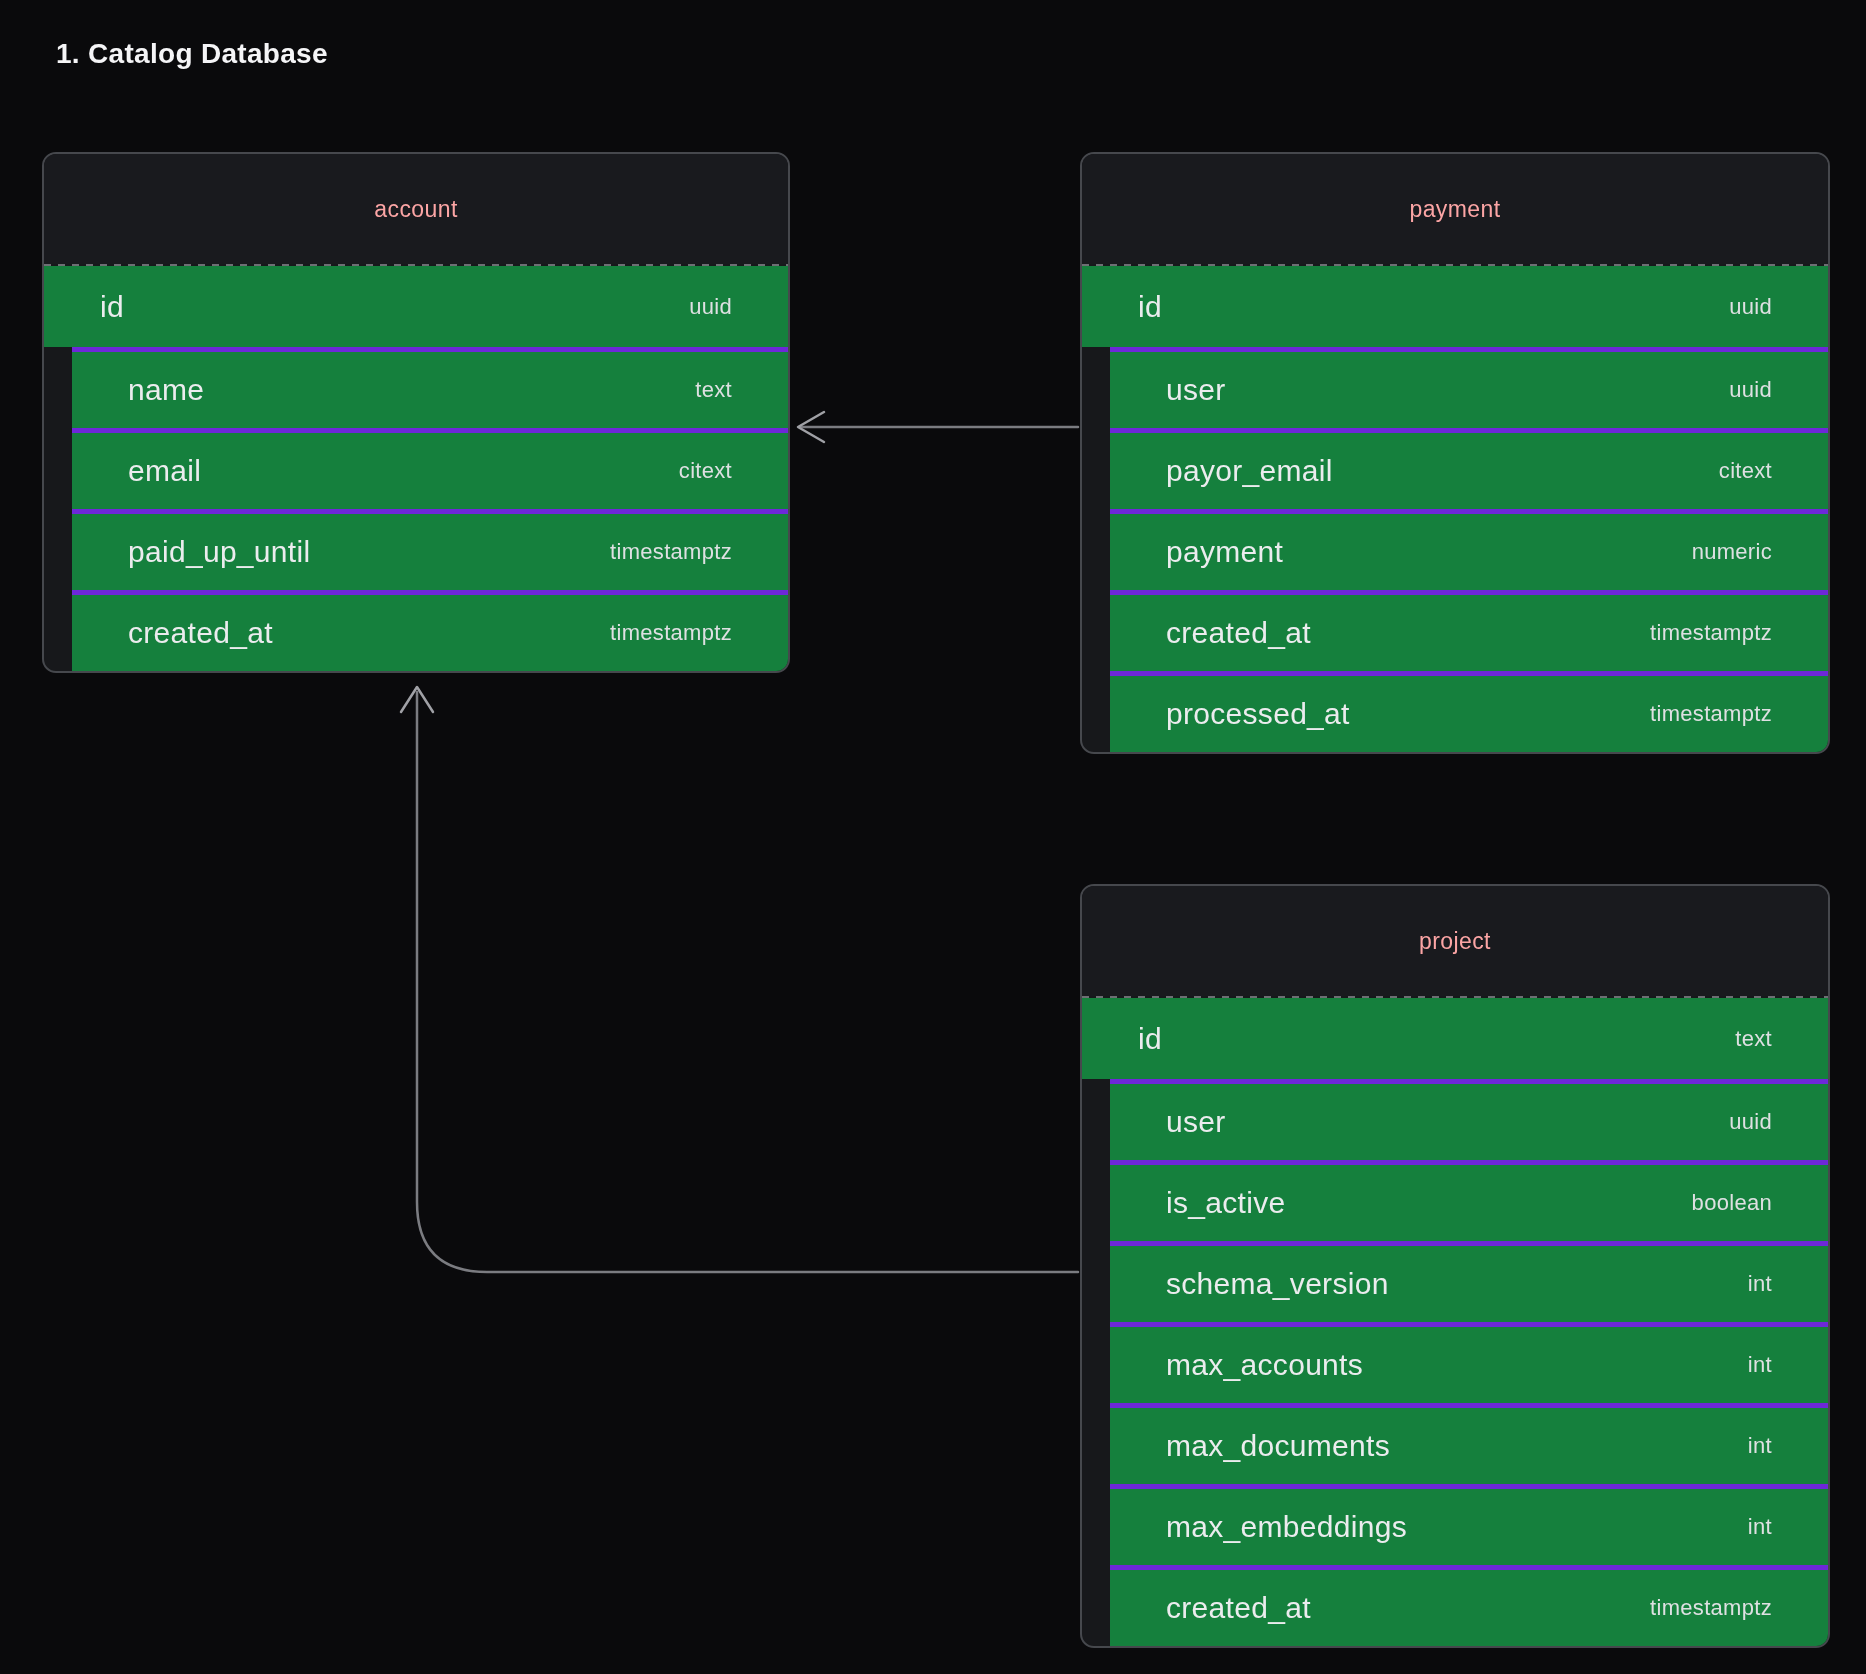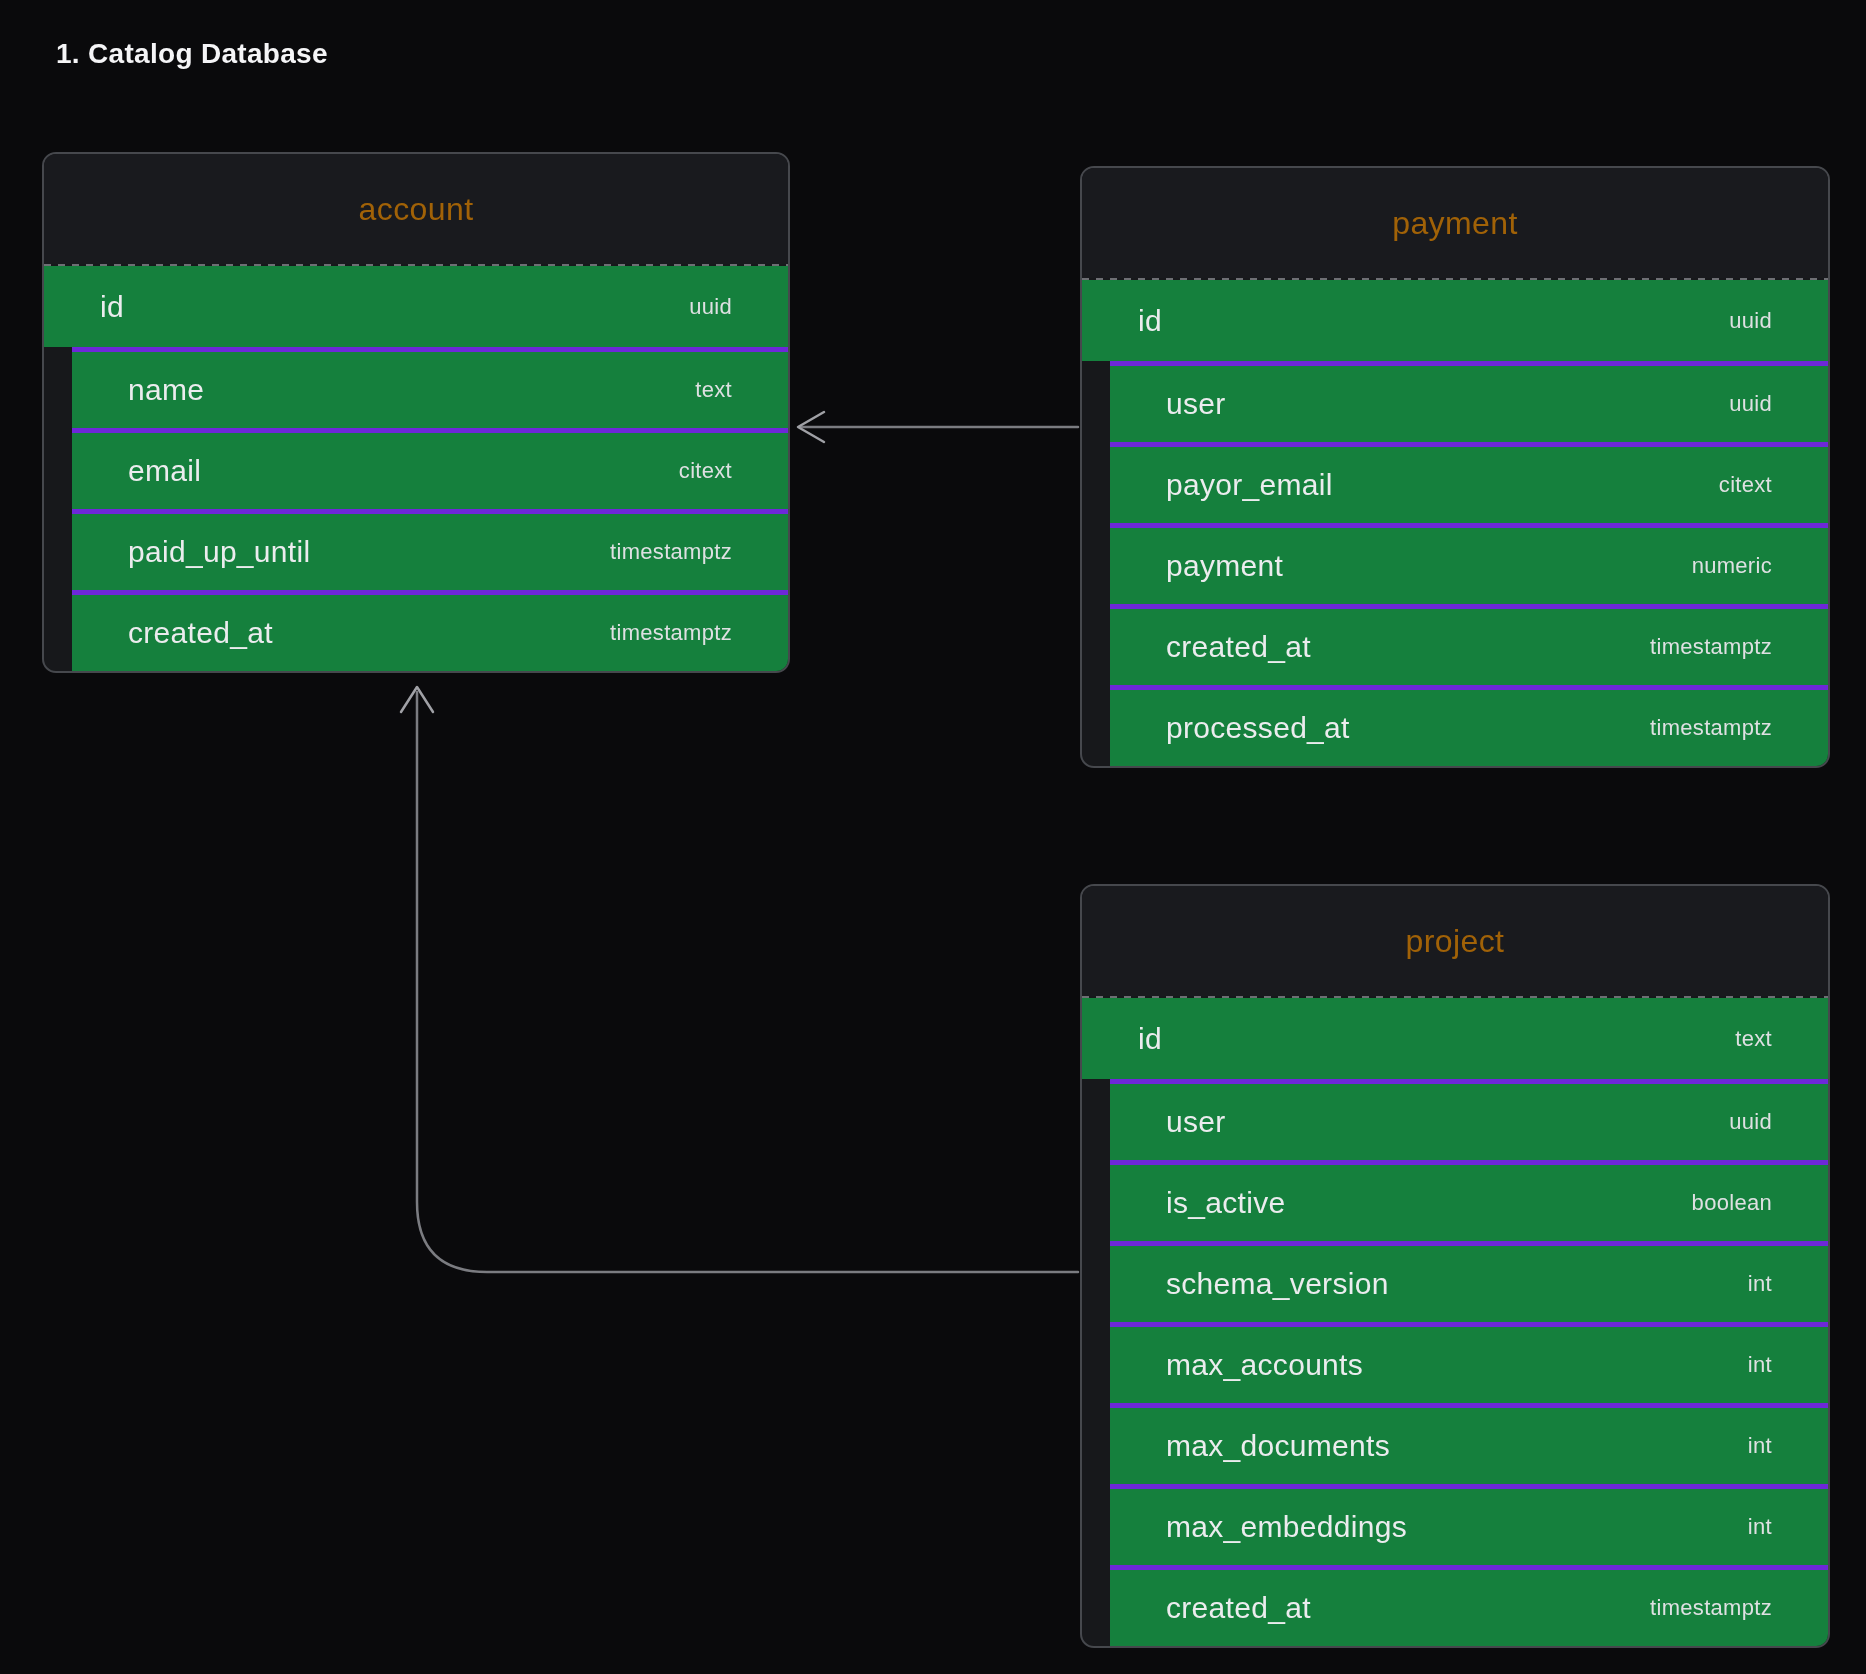--- a/index.html
+++ b/index.html
@@ -55,22 +55,22 @@
     box-sizing: border-box;
   }
   .thead {
     height: 110px;
     display: flex;
     align-items: center;
     justify-content: center;
     background: #191a1e;
   }
   .tname {
-    font-size: 32px;
-    color: #a16207;
+    font-size: 23px;
+    color: #fca5a5;
     letter-spacing: 0.4px;
     text-align: right;
   }
   .dash {
     height: 2px;
     width: 100%;
     background: repeating-linear-gradient(to right, #6e6f74 0 7px, transparent 7px 14px);
   }
   .rows {
     list-style: none;
@@ -141,21 +141,21 @@
         <span class="col">paid_up_until</span>
         <span class="typ">timestamptz</span>
       </li>
       <li class="row">
         <span class="col">created_at</span>
         <span class="typ">timestamptz</span>
       </li>
     </ul>
   </section>
 
-  <section class="table" style="left:1080px; top:166px; width:750px;">
+  <section class="table" style="left:1080px; top:152px; width:750px;">
     <header class="thead">
       <span class="tname">payment</span>
     </header>
     <div class="dash"></div>
     <ul class="rows">
       <li class="row">
         <span class="col">id</span>
         <span class="typ">uuid</span>
       </li>
       <li class="row">

